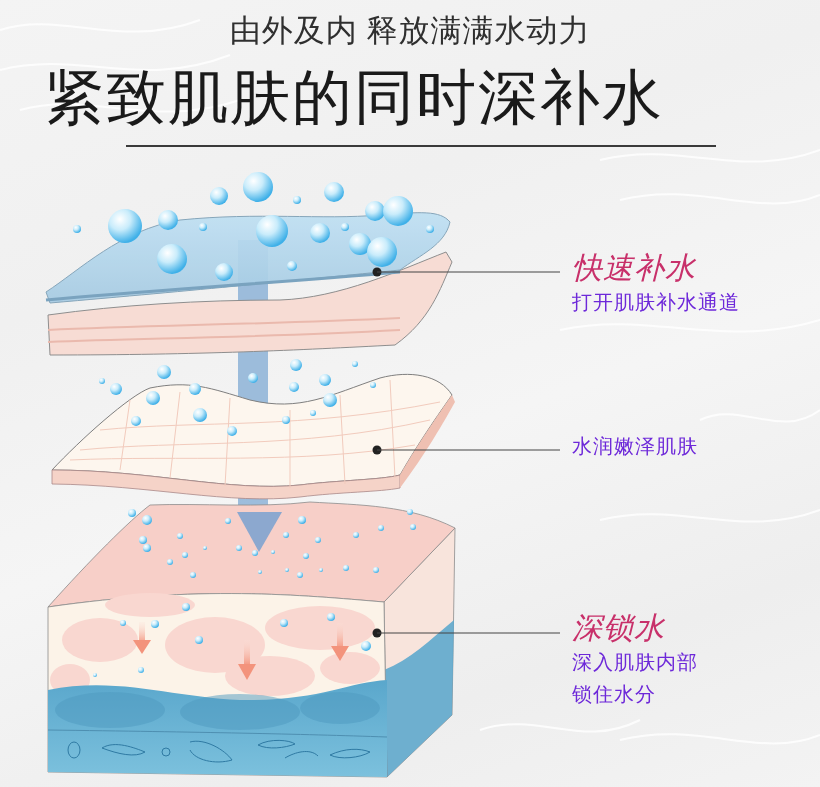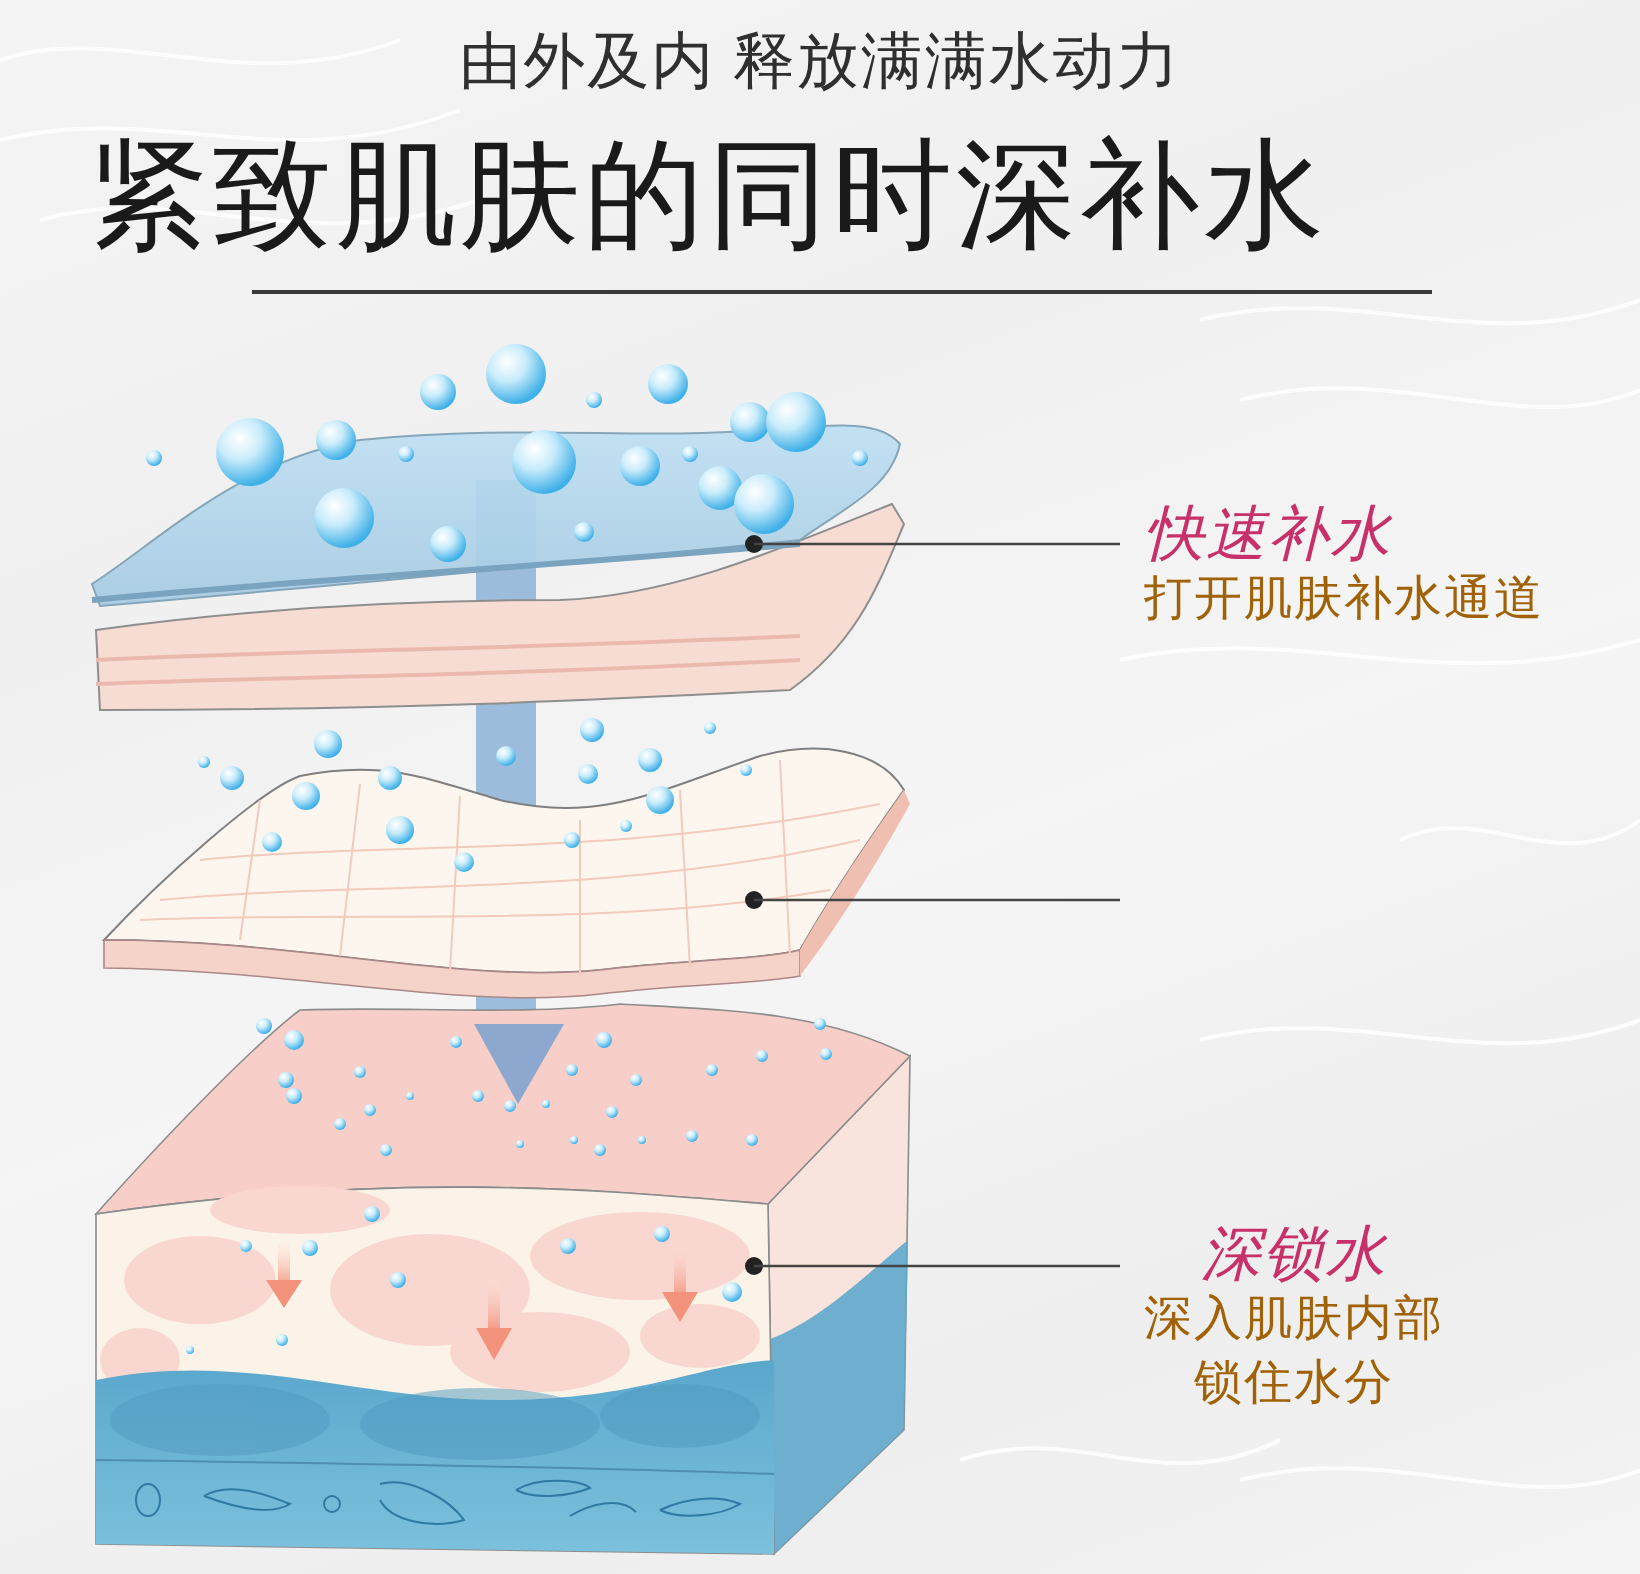--- a/index.html
+++ b/index.html
@@ -16,24 +16,24 @@
     .title {
       position: absolute; top: 58px; left: 0; width: 708px; text-align: center;
       font-size: 60px; color: #1a1a1a; letter-spacing: 2px; font-weight: 300;
     }
     .divider {
       position: absolute; top: 145px; left: 126px; width: 590px; height: 2px; background: #3a3a3a;
     }
     .illustration { position: absolute; left: 0; top: 160px; width: 560px; height: 627px; }
     .callout { position: absolute; left: 572px; }
     .callout .head { font-size: 30px; color: #c8306a; line-height: 36px; letter-spacing: 1px; font-style: italic; }
-    .callout .desc { font-size: 24px; color: #a16207; line-height: 32px; letter-spacing: 1px; font-family: Liberation Mono, monospace; }
+    .callout .desc { font-size: 20px; color: #6d28d9; line-height: 32px; letter-spacing: 1px; }
     .c1 { top: 250px; }
     .c2 { top: 430px; }
-    .c3 { top: 610px; text-align: center; }
+    .c3 { top: 610px; }
   </style>
 </head>
 <body>
 
 <svg class="ripples" width="820" height="787" viewBox="0 0 820 787">
   <g fill="none" stroke="#ffffff" stroke-width="2" opacity="0.85">
     <path d="M0 30 C60 10, 120 50, 200 20"></path>
     <path d="M0 70 C80 50, 140 90, 230 55"></path>
     <path d="M20 110 C90 90, 150 130, 240 100"></path>
     <path d="M600 160 C680 140, 740 180, 820 150"></path>
@@ -240,18 +240,19 @@
     <circle cx="377" cy="633" r="4.5" fill="#222"></circle>
     <line x1="377" y1="633" x2="560" y2="633" stroke="#444" stroke-width="1.2"></line>
   </g>
 </svg>
 
 <div class="callout c1">
   <div class="head">快速补水</div>
   <div class="desc">打开肌肤补水通道</div>
 </div>
 <div class="callout c2">
+  <div class="desc">水润嫩泽肌肤</div>
 </div>
 <div class="callout c3">
   <div class="head">深锁水</div>
   <div class="desc">深入肌肤内部</div>
   <div class="desc">锁住水分</div>
 </div>
 
 </body></html>

